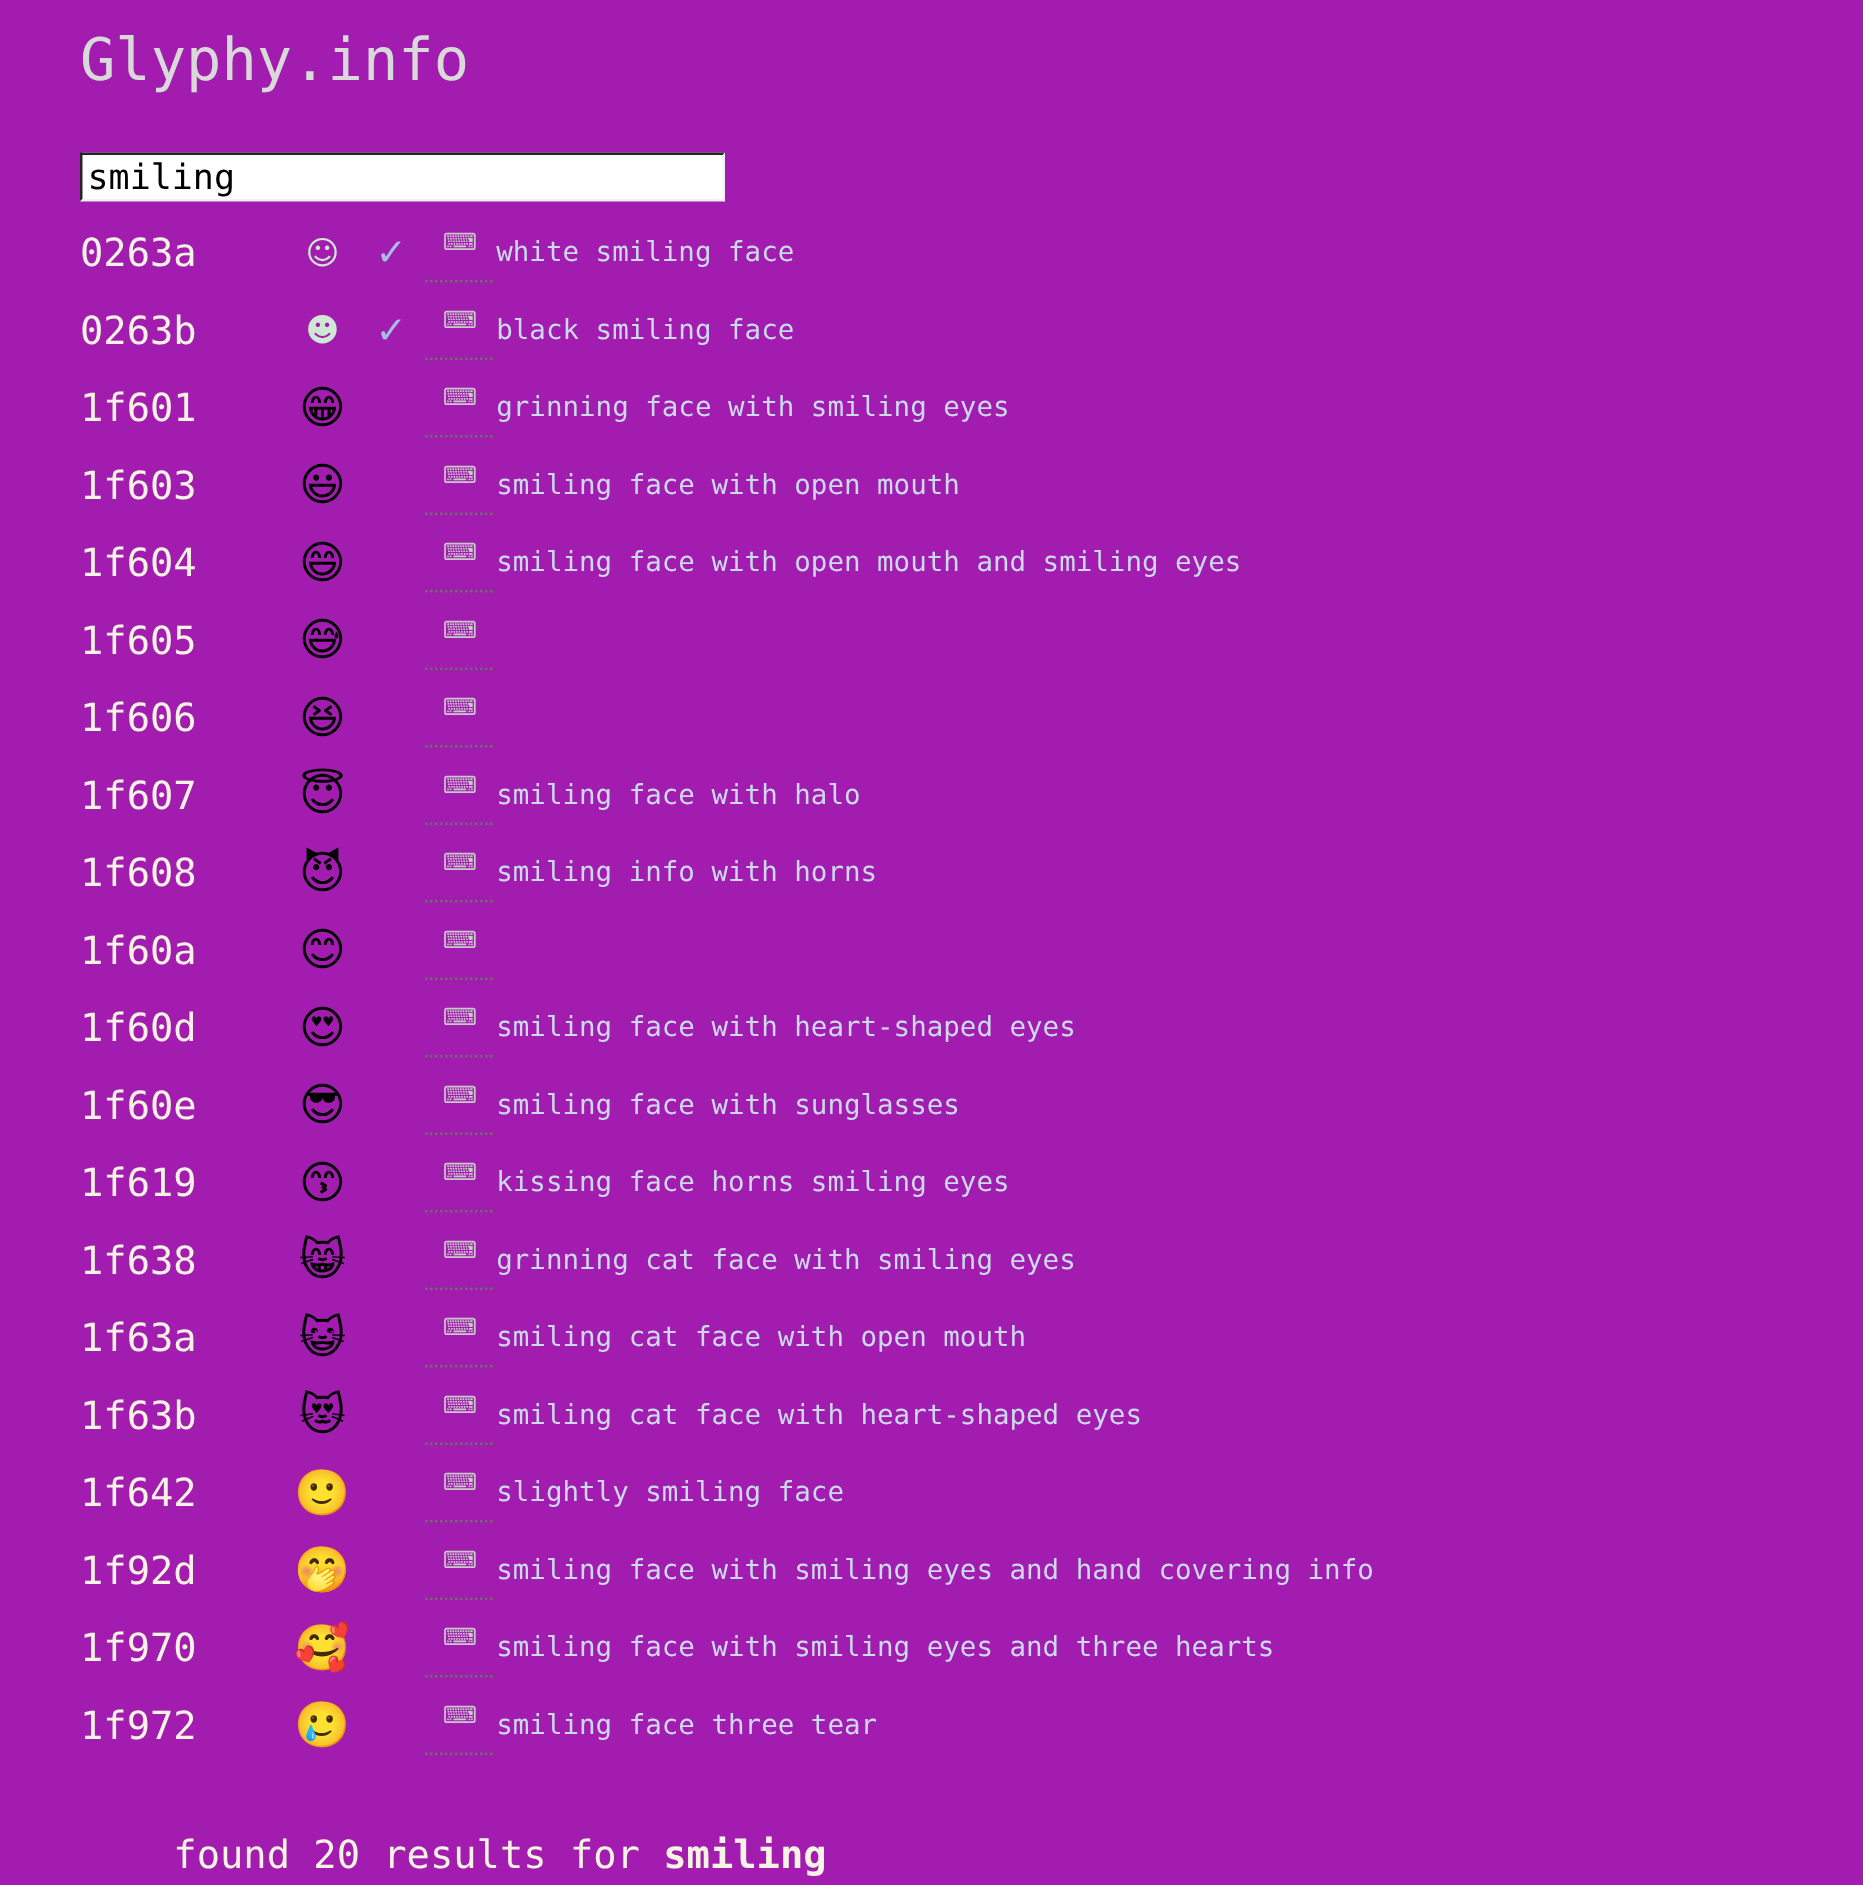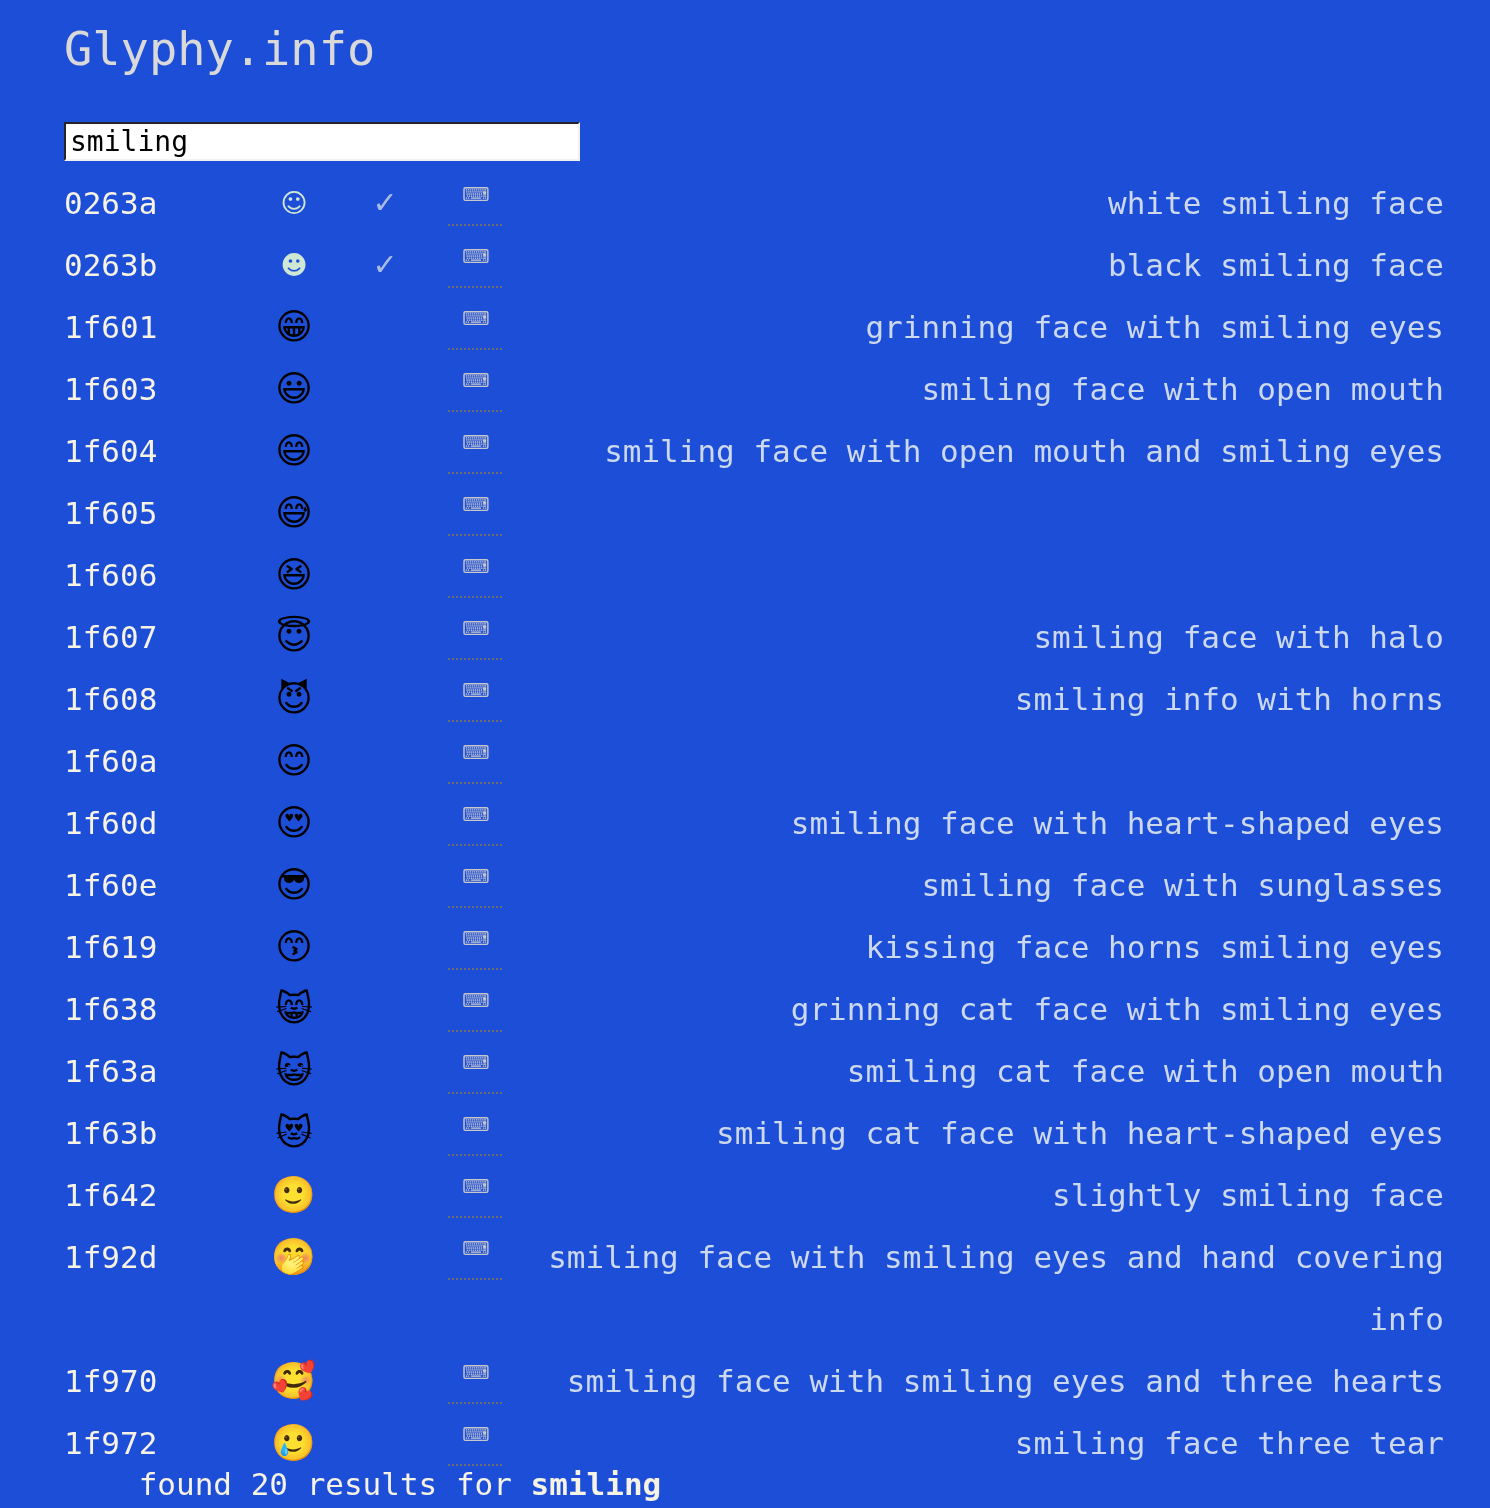--- a/index.html
+++ b/index.html
@@ -12,21 +12,21 @@
     height: 1508px;
     overflow: hidden;
     font-family: "DejaVu Sans Mono", "Liberation Mono", monospace;
     -webkit-font-smoothing: antialiased;
   }
 
   #app {
     position: relative;
     width: 1490px;
     height: 1508px;
-    background: #1d4ed8;
+    background: #a21caf;
     box-sizing: border-box;
     padding: 0;
   }
 
   
   .site-title {
     position: absolute;
     left: 64px;
     top: 18px;
     font-size: 47px;
@@ -70,21 +70,20 @@
     left: 64px;
     top: 172px;
     width: 1400px;
   }
 
   .result-row {
     position: relative;
     display: flex;
     align-items: flex-start;
     min-height: 62px;
-    gap: 36px;
   }
 
   .cp {
     flex: 0 0 auto;
     width: 165px;
     font-size: 31px;
     line-height: 62px;
     color: #f6f3e4;
     white-space: pre;
     letter-spacing: 0px;
@@ -142,28 +141,27 @@
   .kbd-underline {
     position: absolute;
     left: 1px;
     top: 52px;
     width: 54px;
     border-bottom: 2px dotted #6d6d6d;
   }
 
   .desc {
     flex: 1 1 auto;
-    font-size: 31px;
+    font-size: 22px;
     line-height: 62px;
     color: #ccd8ec;
     white-space: pre-wrap;
     word-break: normal;
     padding-right: 20px;
     letter-spacing: 0px;
-    text-align: right;
   }
 
   
   .footer {
     position: absolute;
     left: 64px;
     top: 1418px;
     font-size: 31px;
     line-height: 44px;
     color: #f6f3e4;

